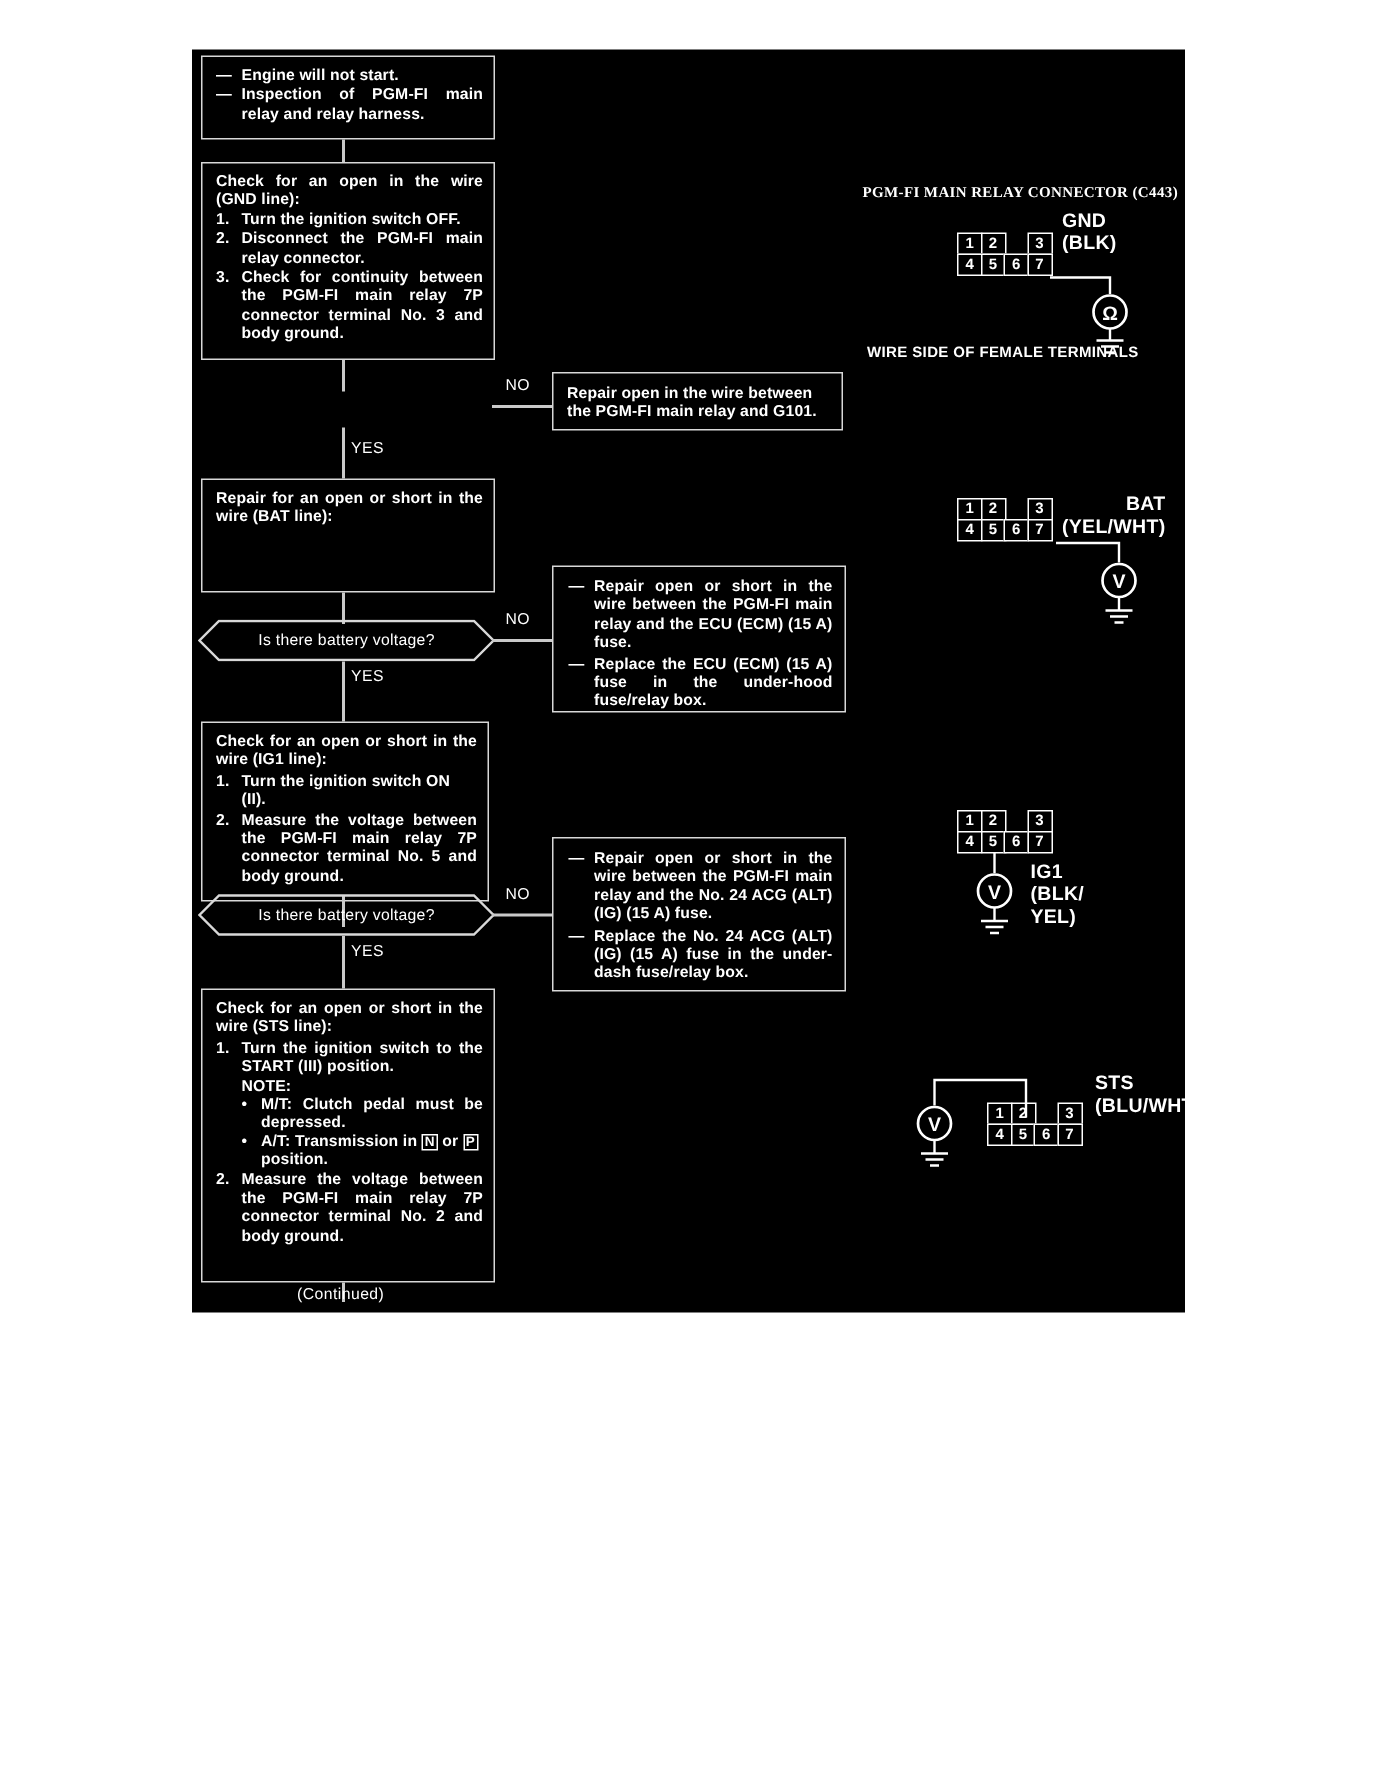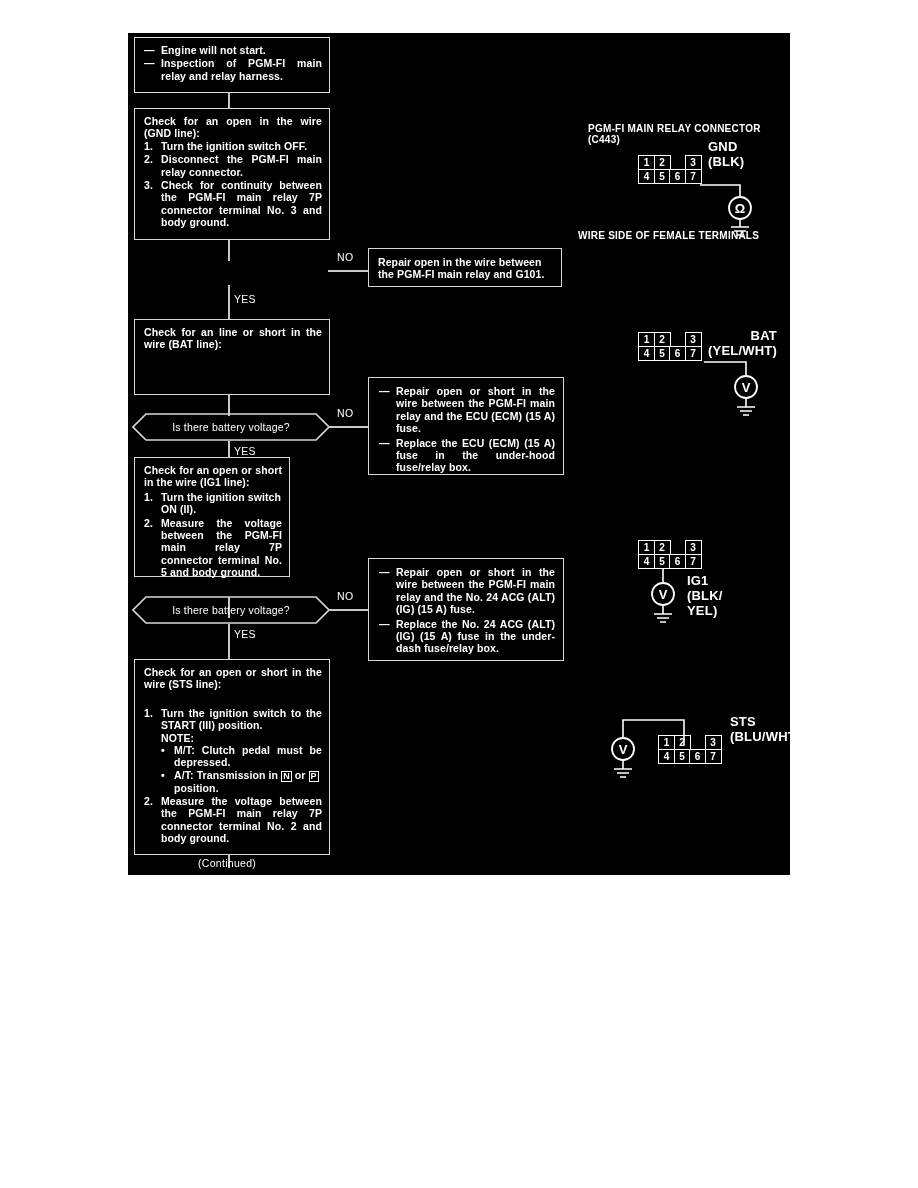--- a/index.html
+++ b/index.html
@@ -171,21 +171,21 @@
 
     <div class="box" style="left:240px; top:215px; width:194px; height:39px; font-size:10.5px;">
       <div class="inner" style="padding-top:7px;">
         <div>Repair open in the wire between</div>
         <div>the PGM-FI main relay and G101.</div>
       </div>
     </div>
 
     <div class="box" style="left:6px; top:286px; width:196px; height:76px; font-size:10.5px;">
       <div class="inner">
-        <div class="justify" style="margin-bottom:1px;">Check for an line or short in the wire (BAT line):</div>
+        <div class="justify" style="margin-bottom:1px;">Repair for an open or short in the wire (BAT line):</div>
       </div>
     </div>
 
     <div class="line vline" style="left:100px; top:362px; height:21px;"></div>
 
     <div class="diamond-wrap" style="left:4px; top:380px; width:198px; height:28px;">
       <svg width="198" height="28" viewBox="0 0 198 28">
         <polygon points="14,1 184,1 197,14 184,27 14,27 1,14" fill="none" stroke="#d8d8d8" stroke-width="1.6"></polygon>
       </svg>
       <div class="diamond-label">Is there battery voltage?</div>
@@ -202,21 +202,21 @@
           <span class="dashmark">—</span>
           <span class="justify">Repair open or short in the wire between the PGM-FI main relay and the ECU (ECM) (15 A) fuse.</span>
         </div>
         <div class="hang">
           <span class="dashmark">—</span>
           <span class="justify">Replace the ECU (ECM) (15 A) fuse in the under-hood fuse/relay box.</span>
         </div>
       </div>
     </div>
 
-    <div class="box" style="left:6px; top:424px; width:156px; height:120px; font-size:10.5px;">
+    <div class="box" style="left:6px; top:448px; width:192px; height:120px; font-size:10.5px;">
       <div class="inner">
         <div class="justify" style="margin-bottom:2px;">Check for an open or short in the wire (IG1 line):</div>
         <div class="hang" style="margin-bottom:1px;">
           <span>1.</span>
           <span>Turn the ignition switch ON (II).</span>
         </div>
         <div class="hang">
           <span>2.</span>
           <span class="justify">Measure the voltage between the PGM-FI main relay 7P connector terminal No. 5 and body ground.</span>
         </div>
@@ -245,21 +245,21 @@
         </div>
         <div class="hang">
           <span class="dashmark">—</span>
           <span class="justify">Replace the No. 24 ACG (ALT) (IG) (15 A) fuse in the under-dash fuse/relay box.</span>
         </div>
       </div>
     </div>
 
     <div class="box" style="left:6px; top:626px; width:196px; height:196px; font-size:10.5px;">
       <div class="inner">
-        <div class="justify" style="margin-bottom:16px;">Check for an open or short in the wire (STS line):</div>
+        <div class="justify" style="margin-bottom:2px;">Check for an open or short in the wire (STS line):</div>
         <div class="hang">
           <span>1.</span>
           <div>
             <div class="justify">Turn the ignition switch to the START (III) position.</div>
             <div>NOTE:</div>
             <div class="hang2">
               <span>•</span>
               <span class="justify">M/T: Clutch pedal must be depressed.</span>
             </div>
             <div class="hang2">
@@ -277,21 +277,21 @@
         <div class="hang" style="margin-top:1px;">
           <span>2.</span>
           <span class="justify">Measure the voltage between the PGM-FI main relay 7P connector terminal No. 2 and body ground.</span>
         </div>
       </div>
     </div>
 
     <div class="line vline" style="left:100px; top:822px; height:13px;"></div>
     <span class="small-lbl" style="left:70px; top:824px;">(Continued)</span>
 
-    <span class="cap" style="left:460px; top:90px;">PGM-FI MAIN RELAY CONNECTOR (C443)</span>
+    <span class="cap" style="left:447px; top:90px;font-family:Liberation Serif, serif;">PGM-FI MAIN RELAY CONNECTOR (C443)</span>
 
     <div class="conn" style="left:510px; top:122px;">
       <div class="row">
         <div class="cell">1</div>
         <div class="cell">2</div>
         <div class="cell empty"></div>
         <div class="cell">3</div>
       </div>
       <div class="row">
         <div class="cell">4</div>

